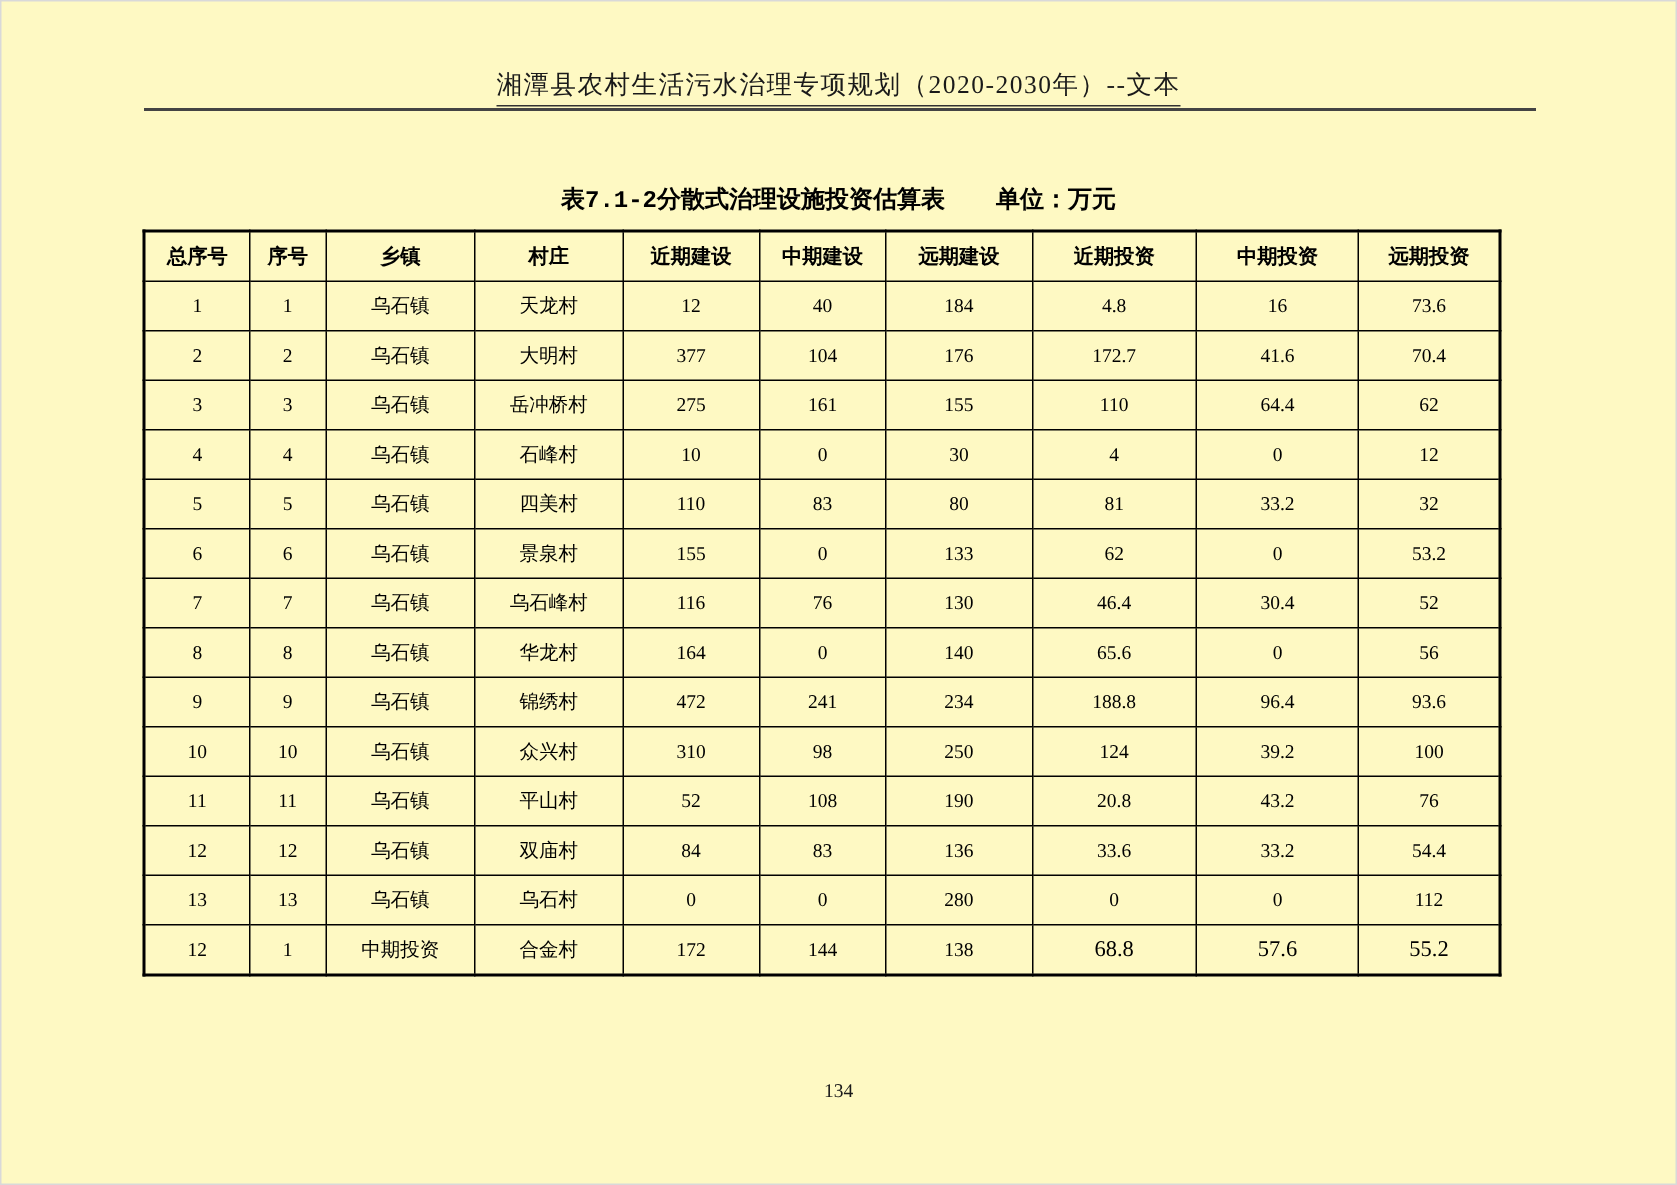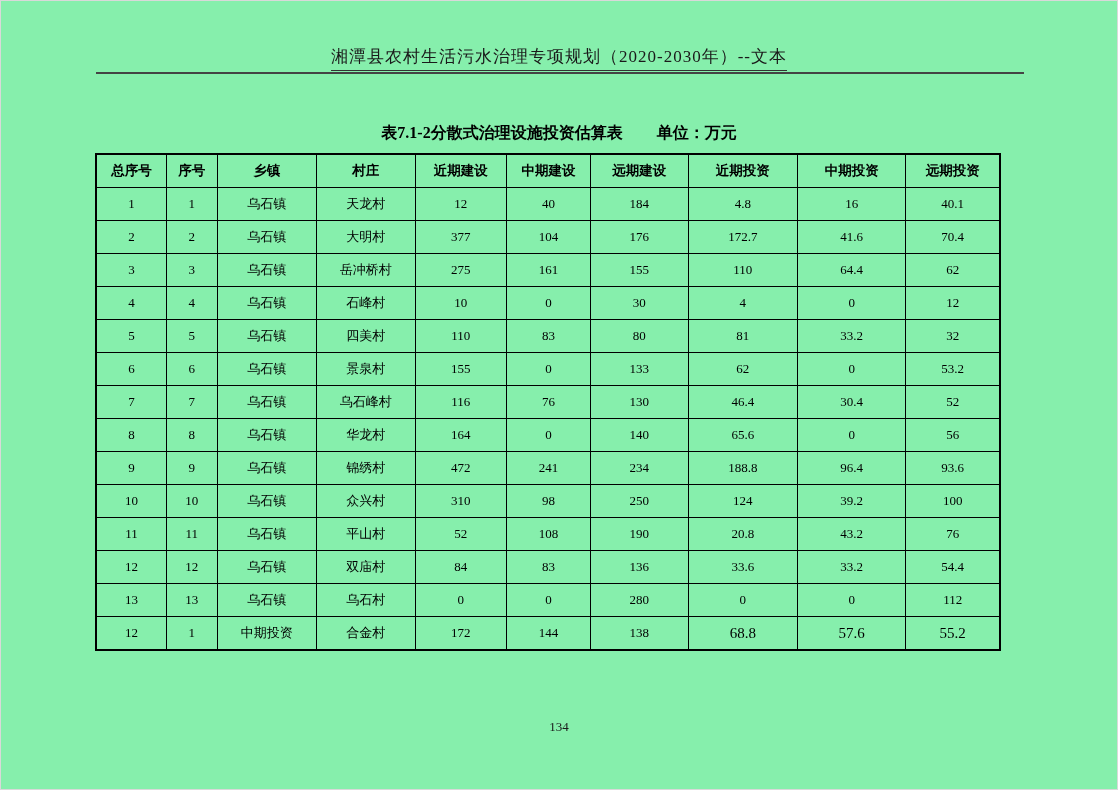--- a/index.html
+++ b/index.html
@@ -6,21 +6,21 @@
     margin: 0;
     padding: 0;
     background: #ffffff;
     font-family: "Liberation Serif", "DejaVu Serif", serif;
     color: #000000;
   }
   .page {
     position: relative;
     width: 1118px;
     height: 790px;
-    background: #86efac;
+    background: #fef9c3;
     box-sizing: border-box;
     border: 1px solid #d9d9d9;
     overflow: hidden;
   }
   .doc-header {
     position: absolute;
     top: 44px;
     left: 0;
     width: 100%;
     text-align: center;
@@ -43,20 +43,21 @@
   }
   .table-caption {
     position: absolute;
     top: 122px;
     left: 0;
     width: 100%;
     text-align: center;
     font-weight: bold;
     font-size: 16px;
     color: #000;
+    font-family: Liberation Mono, monospace;
   }
   .table-caption .unit {
     margin-left: 34px;
   }
   table.est-table {
     position: absolute;
     top: 152px;
     left: 94px;
     width: 906px;
     border-collapse: collapse;
@@ -141,21 +142,21 @@
         <tr>
           <td>1</td>
           <td>1</td>
           <td>乌石镇</td>
           <td>天龙村</td>
           <td>12</td>
           <td>40</td>
           <td>184</td>
           <td>4.8</td>
           <td>16</td>
-          <td>40.1</td>
+          <td>73.6</td>
         </tr>
         <tr>
           <td>2</td>
           <td>2</td>
           <td>乌石镇</td>
           <td>大明村</td>
           <td>377</td>
           <td>104</td>
           <td>176</td>
           <td>172.7</td>

